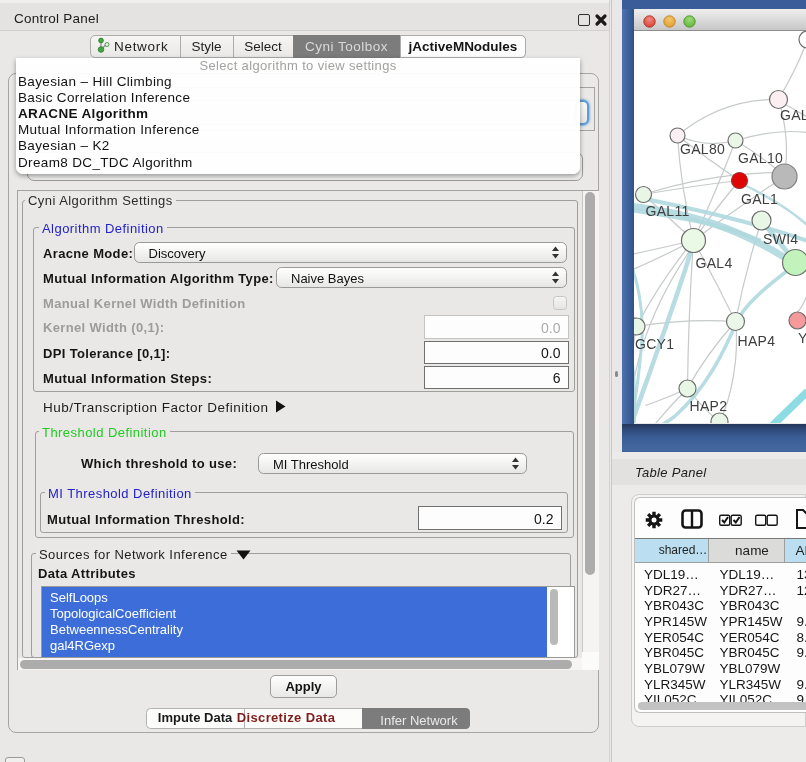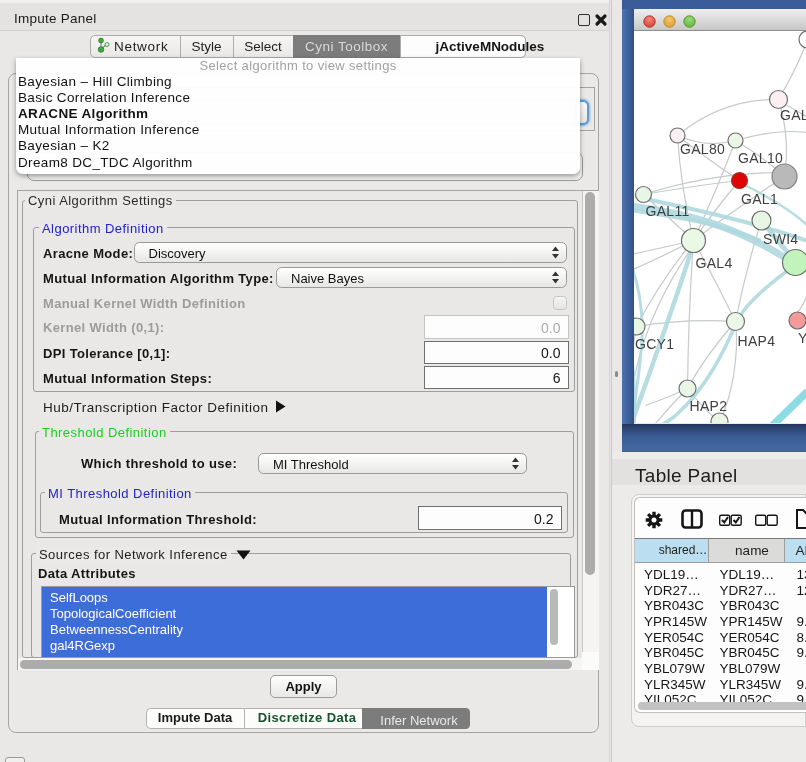--- a/index.html
+++ b/index.html
@@ -17,21 +17,21 @@
 .grp{position:absolute;border:1px solid #9E9E9C;border-radius:3px;box-sizing:border-box;}
 .grplbl{position:absolute;font-size:13px;background:#EAE9E7;padding:0 3px;white-space:nowrap;letter-spacing:0.45px;}
 .item{position:absolute;left:18px;font-size:13.5px;color:#121212;white-space:nowrap;letter-spacing:0.35px;}
 </style>
 </head>
 <body>
 <div id="root">
 
   <div class="ab" style="left:0;top:0;width:609px;height:3px;background:#F0EFEE;"></div>
   <div class="ab" style="left:0;top:3px;width:609px;height:28px;background:#E4E3E1;border-bottom:1px solid #D2D1CF;box-sizing:border-box;">
-    <div class="ab" style="left:14px;top:8px;font-size:13.5px;color:#1B1B1B;letter-spacing:0.25px;">Impute Panel</div>
+    <div class="ab" style="left:14px;top:8px;font-size:13.5px;color:#1B1B1B;letter-spacing:0.25px;">Control Panel</div>
     <div class="ab" style="left:578px;top:11px;width:10px;height:10px;border:1.7px solid #2E2E2E;border-radius:2px;"></div>
     <svg class="ab" style="left:594px;top:10px;" width="14" height="14" viewBox="0 0 14 14">
       <path d="M3 3 L11 11 M11 3 L3 11" stroke="#1A1A1A" stroke-width="3.2" stroke-linecap="round"></path>
     </svg>
   </div>
 
   <div class="ab" style="left:90px;top:34.5px;width:436px;height:23px;border:1px solid #ACACAA;border-radius:5px;background:linear-gradient(#F6F5F4,#E9E8E6);box-sizing:border-box;"></div>
   <div class="ab" style="left:180px;top:35px;width:1px;height:22px;background:#ACACAA;"></div>
   <div class="ab" style="left:233px;top:35px;width:1px;height:22px;background:#ACACAA;"></div>
   <div class="ab" style="left:293px;top:34.5px;width:107px;height:23px;background:#7C7C7C;"></div>
@@ -39,21 +39,21 @@
   <svg class="ab" style="left:96px;top:36px;" width="16" height="19" viewBox="0 0 16 19">
     <path d="M5 5 L5 13 M5 13 L10 9" stroke="#888" stroke-width="1.2" fill="none"></path>
     <circle cx="5" cy="4.5" r="2.4" fill="#44A544" stroke="#2C7D2C" stroke-width="0.8"></circle>
     <circle cx="5" cy="13.5" r="2.8" fill="#44A544" stroke="#2C7D2C" stroke-width="0.8"></circle>
     <circle cx="11" cy="8.5" r="2" fill="#E9F5E9" stroke="#2C7D2C" stroke-width="0.8"></circle>
   </svg>
   <div class="ab" style="left:114px;top:34.5px;width:66px;height:23px;line-height:23px;font-size:13.5px;color:#222;letter-spacing:0.7px;">Network</div>
   <div class="ab" style="left:180px;top:34.5px;width:53px;height:23px;line-height:23px;font-size:13.5px;color:#222;text-align:center;">Style</div>
   <div class="ab" style="left:233px;top:34.5px;width:60px;height:23px;line-height:23px;font-size:13.5px;color:#222;text-align:center;">Select</div>
   <div class="ab" style="left:293px;top:34.5px;width:107px;height:23px;line-height:23px;font-size:13.5px;color:#D9D9D9;text-align:center;letter-spacing:0.5px;">Cyni Toolbox</div>
-  <div class="ab" style="left:400px;top:34.5px;width:126px;height:23px;line-height:23px;font-size:13.5px;color:#141414;font-weight:bold;text-align:center;padding-left:27px;">jActiveMNodules</div>
+  <div class="ab" style="left:400px;top:34.5px;width:126px;height:23px;line-height:23px;font-size:13.5px;color:#141414;font-weight:bold;text-align:center;">jActiveMNodules</div>
 
   <div class="ab" style="left:8px;top:73px;width:591px;height:660px;background:#EAE9E7;border:1px solid #A5A5A3;border-radius:8px;box-sizing:border-box;"></div>
 
   <div class="ab" style="left:27px;top:87px;width:567.5px;height:43.5px;border:1px solid #A3A3A1;box-sizing:border-box;"></div>
   <div class="ab" style="left:35px;top:99.5px;width:554px;height:25px;border-radius:6px;background:linear-gradient(#FFF,#E9E9E7);border:1px solid #9A9A98;box-sizing:border-box;"></div>
   <div class="ab" style="left:575px;top:99.5px;width:14px;height:25px;border-radius:6px;background:linear-gradient(#FCFCFC,#E6E6E4);border:2.4px solid #5E9CD9;box-shadow:0 0 2px 1px rgba(90,155,216,0.7);box-sizing:border-box;"></div>
   <div class="ab" style="left:27px;top:152px;width:556px;height:29px;border-radius:7px;background:linear-gradient(#FBFBF9,#EDEDEB);border:1px solid #9A9A98;box-sizing:border-box;"></div>
 
   <div class="ab" style="left:16.5px;top:189.5px;width:582px;height:480.5px;background:#E9E8E6;border:1px solid #A4A4A2;box-sizing:border-box;"></div>
 
@@ -101,21 +101,21 @@
   <div class="lbl" style="left:81px;top:456px;">Which threshold to use:</div>
   <div class="combo" style="left:258px;top:452.5px;width:269px;height:21px;">
       <span class="ct" style="line-height:21px;">MI Threshold</span>
     </div>
     <svg class="ab" style="left:511px;top:456.5px;" width="9" height="13" viewBox="0 0 9 13">
       <polygon points="4.5,0.5 8,5 1,5" fill="#333"></polygon>
       <polygon points="4.5,12.5 8,8 1,8" fill="#333"></polygon>
     </svg>
   <div class="grp" style="left:40px;top:492px;width:528px;height:41px;"></div>
   <div class="grplbl" style="left:45px;top:485.5px;color:#2323C8;background:#E9E8E6;">MI Threshold Definition</div>
-  <div class="lbl" style="left:47px;top:511.5px;margin-left:12px;">Mutual Information Threshold:</div>
+  <div class="lbl" style="left:47px;top:511.5px;">Mutual Information Threshold:</div>
   <div class="field" style="left:418px;top:506px;width:143.5px;height:24px;line-height:24px;border:1px solid #707070;padding-right:7px;">0.2</div>
 
   <div class="grp" style="left:30.5px;top:553px;width:540.5px;height:105px;"></div>
   <div class="grplbl" style="left:36px;top:546.5px;color:#1d1d1d;letter-spacing:0.45px;">Sources for Network Inference</div>
   <svg class="ab" style="left:236px;top:549.5px;" width="15" height="10" viewBox="0 0 15 10">
       <polygon points="0.5,0.5 14.5,0.5 7.5,9.5" fill="#111"></polygon>
     </svg>
   <div class="lbl" style="left:38px;top:566px;">Data Attributes</div>
   <div class="ab" style="left:41px;top:586px;width:534px;height:72px;background:#FFF;border:1px solid #9A9A98;box-sizing:border-box;"></div>
   <div class="ab" style="left:42px;top:587px;width:505px;height:70px;background:#3D6DD8;"></div>
@@ -128,21 +128,21 @@
   <div class="ab" style="left:17.5px;top:658px;width:564px;height:11.5px;background:#F6F5F3;"></div>
   <div class="ab" style="left:20px;top:660px;width:552px;height:8.5px;background:#ACACAC;border-radius:4.5px;"></div>
   <div class="ab" style="left:581.5px;top:652px;width:17px;height:18px;background:#FBFBF9;"></div>
 
   <div class="ab" style="left:270px;top:675px;width:67px;height:23px;border:1px solid #9C9C9A;border-radius:5px;background:linear-gradient(#FEFEFE,#E8E8E6);box-sizing:border-box;text-align:center;line-height:21px;font-size:13px;font-weight:bold;color:#141414;">Apply</div>
 
   <div class="ab" style="left:146px;top:708px;width:324px;height:20.5px;border:1px solid #B2B2B0;border-radius:4.5px;background:#FCFCFB;box-sizing:border-box;"></div>
   <div class="ab" style="left:243.5px;top:708.5px;width:1px;height:19.5px;background:#B2B2B0;"></div>
   <div class="ab" style="left:361.5px;top:708px;width:108.5px;height:20.5px;background:#7C7C7C;border-radius:0 4.5px 4.5px 0;"></div>
   <div class="ab" style="left:146px;top:708px;width:98px;height:20px;line-height:20.5px;font-size:13px;font-weight:bold;color:#1A1A1A;text-align:center;">Impute Data</div>
-  <div class="ab" style="left:248px;top:708px;width:118px;height:20.5px;line-height:20.5px;font-size:13px;font-weight:bold;color:#14532d;text-align:center;letter-spacing:0.35px;border-radius:7px;">Discretize Data</div>
+  <div class="ab" style="left:227px;top:708px;width:118px;height:20.5px;line-height:20.5px;font-size:13px;font-weight:bold;color:#7f1d1d;text-align:center;letter-spacing:0.35px;border-radius:7px;">Discretize Data</div>
   <div class="ab" style="left:361.5px;top:711px;width:115px;height:20.5px;line-height:20.5px;font-size:13px;color:#E9E9E9;text-align:center;">Infer Network</div>
 
   <div class="ab" style="left:5px;top:757px;width:20px;height:12px;border:1px solid #9A9A98;border-radius:3px;background:#F0EFED;box-sizing:border-box;"></div>
 
   <div class="ab" style="left:16px;top:57.5px;width:564px;height:116.5px;background:rgba(254,254,254,0.97);border-radius:0 0 7px 7px;box-shadow:0 2px 5px rgba(0,0,0,0.38);"></div>
   <div class="ab" style="left:16px;top:58px;width:564px;text-align:center;font-size:13px;color:#A2A2A0;letter-spacing:0.35px;">Select algorithm to view settings</div>
   <div class="item" style="top:74px;">Bayesian – Hill Climbing</div>
   <div class="item" style="top:90.1px;">Basic Correlation Inference</div>
   <div class="item" style="top:106.2px;font-weight:bold;">ARACNE Algorithm</div>
   <div class="item" style="top:122.3px;">Mutual Information Inference</div>
@@ -255,21 +255,21 @@
       <text x="634.5" y="348">GCY1</text>
       <text x="737" y="345.5">HAP4</text>
       <text x="797.5" y="342">Y</text>
       <text x="689" y="410.5">HAP2</text>
     </g>
   </svg>
   <div class="ab" style="left:622px;top:423.5px;width:184px;height:30.5px;background:linear-gradient(#24365A,#2F4A7A 18%,#3A5E97 45%,#45689F 88%,#304D7D);"></div>
 
   <div class="ab" style="left:611.5px;top:452px;width:194.5px;height:310px;background:#ECEBE9;"></div>
   <div class="ab" style="left:611.5px;top:459px;width:194.5px;height:26px;background:#E2E1DF;"></div>
-  <div class="ab" style="left:635px;top:464.5px;font-size:19px;color:#1C1C1C;letter-spacing:0.3px;">Table Panel</div>
+  <div class="ab" style="left:635px;top:464.5px;font-size:13px;color:#1C1C1C;letter-spacing:0.3px;font-style:italic;">Table Panel</div>
 
   <div class="ab" style="left:630.5px;top:493.5px;width:175.5px;height:233px;background:#F4F3F1;border:1px solid #CDCDCB;border-radius:8px 0 0 8px;box-sizing:border-box;"></div>
   <div class="ab" style="left:633.5px;top:496.5px;width:172.5px;height:216.5px;background:#FDFDFD;border:1px solid #C0C0BE;border-right:none;border-radius:6px 0 0 6px;box-sizing:border-box;overflow:hidden;">
     <svg class="ab" style="left:-1px;top:-1px;" width="172.5" height="42" viewBox="633.5 496.5 172.5 42">
       <g fill="#151515">
         <g stroke="#151515" stroke-width="3.4">
           <path d="M653.5 511.2 L653.5 527.8 M645.2 519.5 L661.8 519.5 M647.6 513.6 L659.4 525.4 M647.6 525.4 L659.4 513.6"></path>
         </g>
         <circle cx="653.5" cy="519.5" r="5.6"></circle>
         <circle cx="653.5" cy="519.5" r="2.5" fill="#FDFDFD"></circle>

